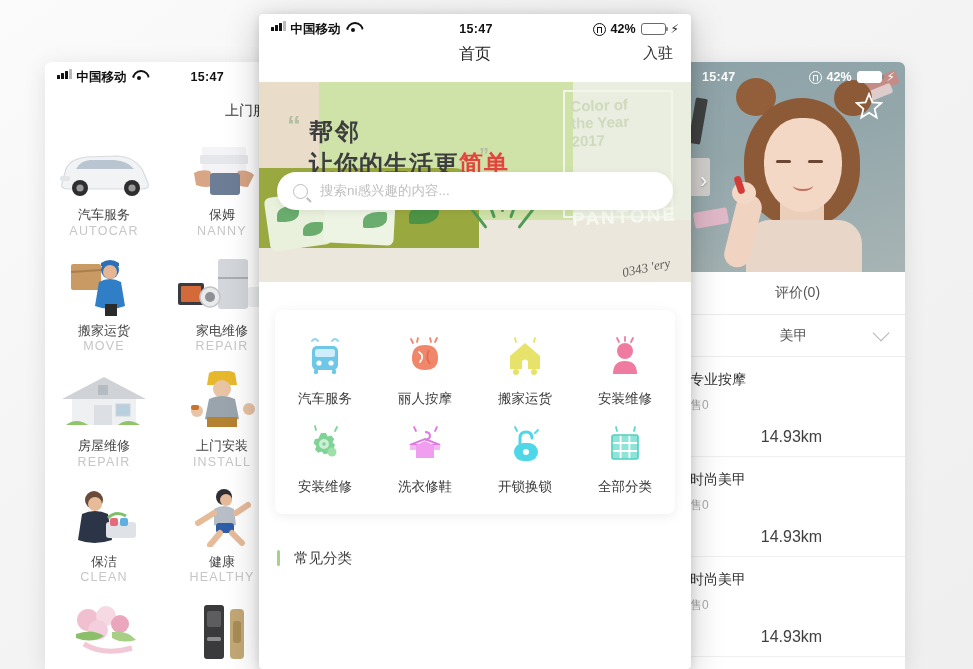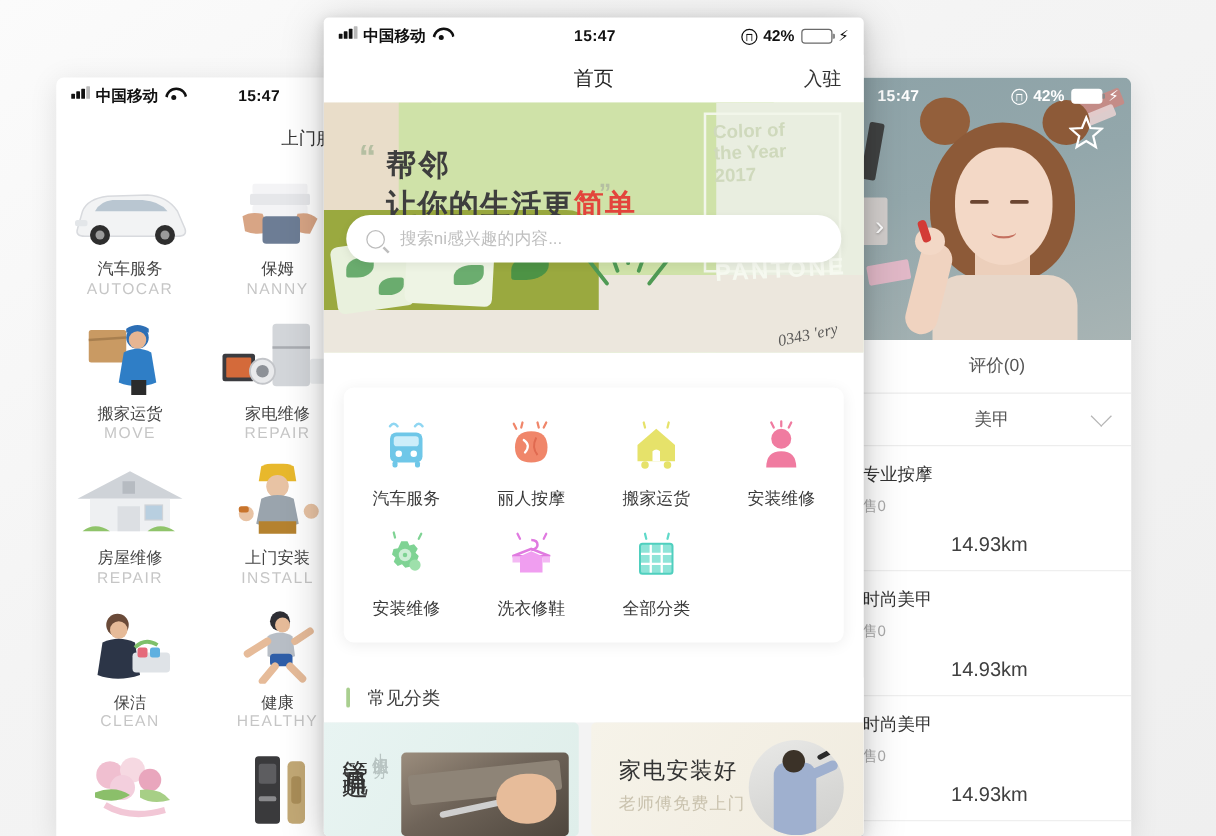--- a/index.html
+++ b/index.html
@@ -171,21 +171,21 @@
   .rp-km { font-size:16px; color:#404040; text-align:center; }
 
   
   #phone-center {
     left: 259px; top: 14px; width: 432px; height: 655px;
     border-radius: 4px;
     box-shadow: 0 6px 34px rgba(0,0,0,.22), 0 2px 10px rgba(0,0,0,.12);
     z-index: 10;
   }
   #phone-center .navbar {
-    height: 38px; display:flex; align-items:center;
+    height: 38px; display:flex; align-items:flex-start;
     padding: 0 18px; box-sizing:border-box; background:#fff;
     position: relative;
   }
   .nav-title {
     position:absolute; left:0; right:0; text-align:center;
     font-size:16px; color:#222;
   }
   .nav-right { margin-left:auto; font-size:15px; color:#333; z-index:2; }
 
   .banner {
@@ -708,20 +708,31 @@
               <path d="M22 8 Q27 8 27 12 Q27 15 22 16" stroke="#e07ae0" stroke-width="2" fill="none"></path>
               <path d="M7 21 L22 15 L37 21 Z" fill="none" stroke="#e07ae0" stroke-width="2"></path>
               <path d="M13 21 L22 17 L31 21 L31 34 L13 34 Z" fill="#f09ef0"></path>
               <path d="M7 21 L13 21 L13 26 L7 26 Z" fill="#f4b9f4"></path>
               <path d="M31 21 L37 21 L37 26 L31 26 Z" fill="#f4b9f4"></path>
             </svg>
           </div>
           <div class="g-label">洗衣修鞋</div>
         </div>
 
+        <div class="g-cell">
+          <div class="g-icon">
+            <svg width="44" height="44" viewBox="0 0 44 44">
+              <path d="M14 7 L12 3 M32 9 L35 6" stroke="#4fd7e8" stroke-width="1.8" stroke-linecap="round"></path>
+              <path d="M17 20 L17 14 Q17 8 23 8 Q29 8 29 14" stroke="#4fd7e8" stroke-width="3" fill="none" stroke-linecap="round"></path>
+              <rect x="11" y="19" width="24" height="18" rx="9" fill="#4fd7e8"></rect>
+              <circle cx="23" cy="28" r="3" fill="#ffffff"></circle>
+            </svg>
+          </div>
+          <div class="g-label">开锁换锁</div>
+        </div>
 
         <div class="g-cell">
           <div class="g-icon">
             <svg width="44" height="44" viewBox="0 0 44 44">
               <path d="M14 7 L13 3 M31 7 L32 3" stroke="#5fd9c9" stroke-width="1.8" stroke-linecap="round"></path>
               <rect x="9" y="11" width="26" height="24" rx="2" fill="#8ee4d8"></rect>
               <path d="M9 19 H35 M9 27 H35 M17.6 11 V35 M26.4 11 V35" stroke="#ffffff" stroke-width="1.8"></path>
               <rect x="9" y="11" width="26" height="24" rx="2" fill="none" stroke="#4fcfbe" stroke-width="1.6"></rect>
             </svg>
           </div>
@@ -729,40 +740,16 @@
         </div>
 
       </div>
     </div>
 
     <div class="sect">
       <span class="sect-bar"></span>
       <span class="sect-t">常见分类</span>
     </div>
 
-    <div class="cards-row">
-
-      <div class="card-a">
-        <div class="ca-title">管道疏通</div>
-        <div class="ca-sub">上门快服务</div>
-        <div class="ca-photo">
-          <div class="ca-sink"></div>
-          <div class="ca-hose"></div>
-          <div class="ca-hand"></div>
-        </div>
-      </div>
-
-      <div class="card-b">
-        <div class="cb-title">家电安装好</div>
-        <div class="cb-sub">老师傅免费上门</div>
-        <div class="cb-circle">
-          <div class="cb-man"></div>
-          <div class="cb-head"></div>
-          <div class="cb-arm"></div>
-          <div class="cb-bar"></div>
-        </div>
-      </div>
-
-    </div>
 
   </div>
 
 </div>
 
 </body></html>

